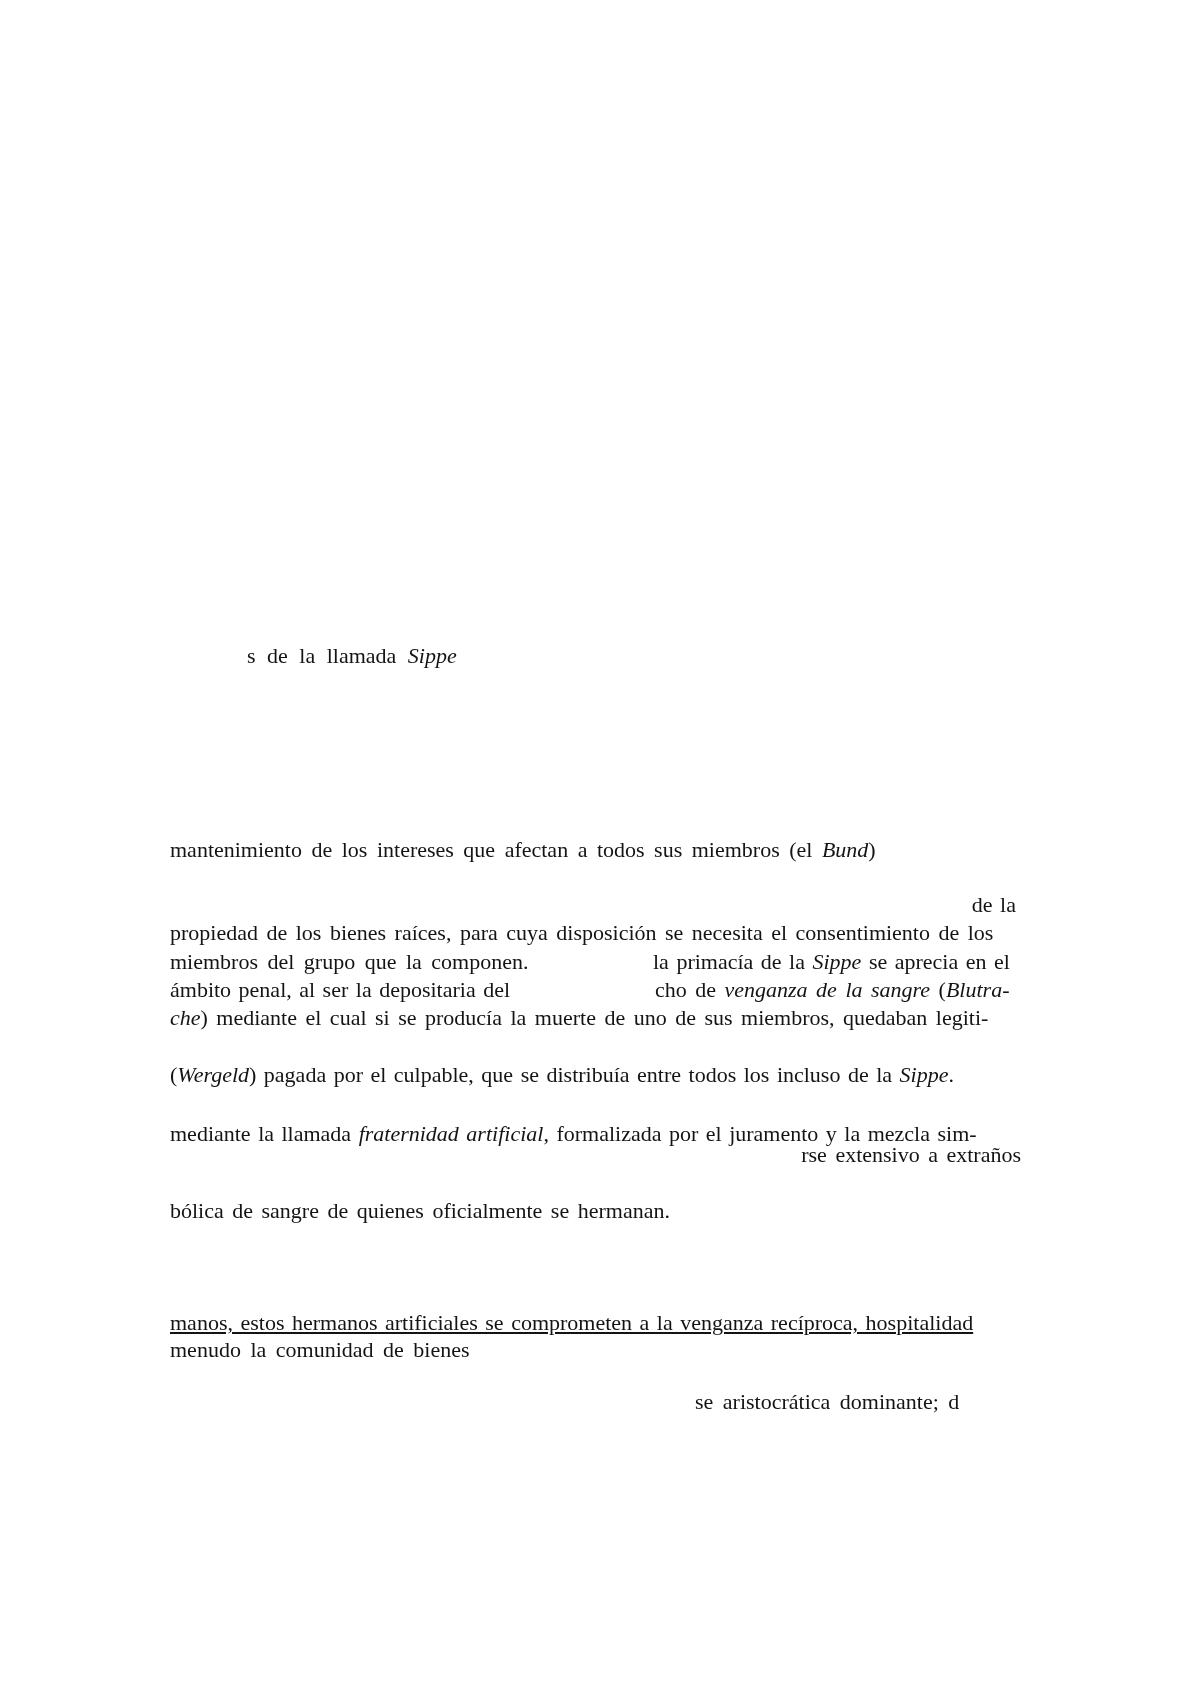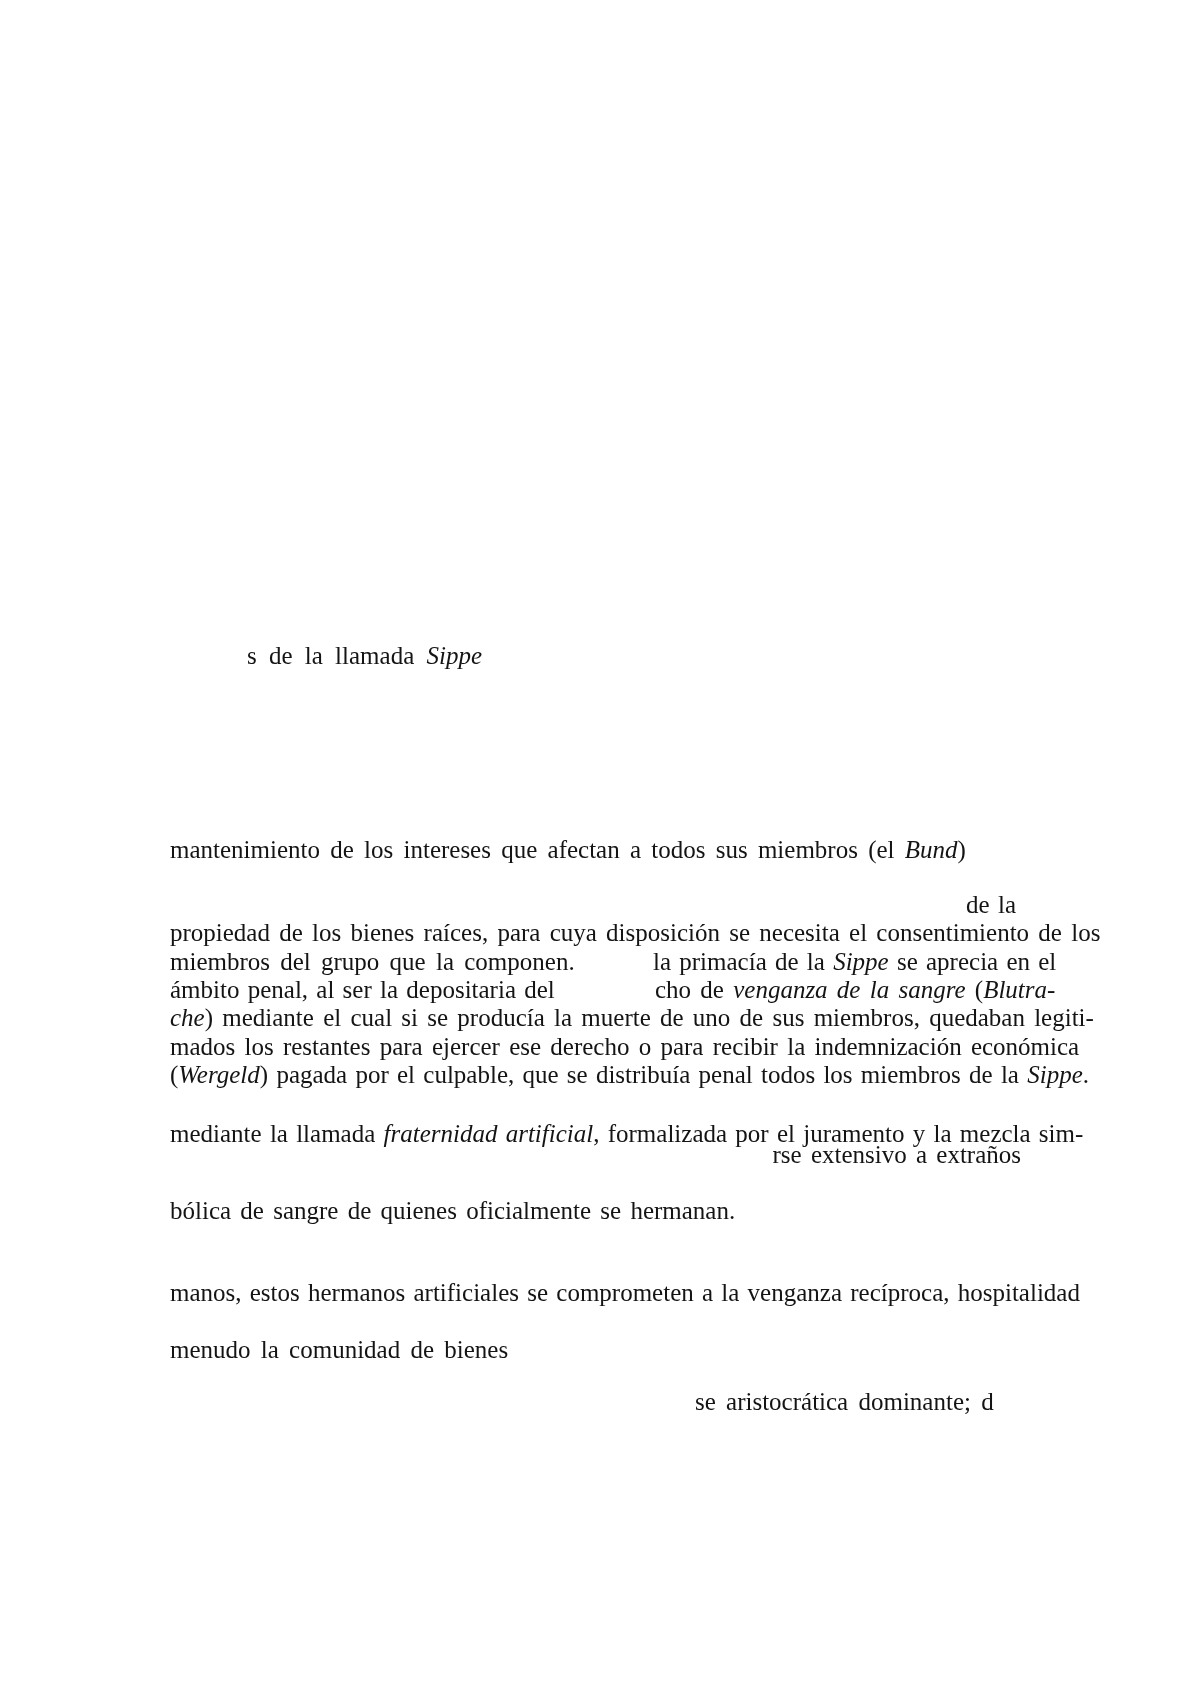--- a/index.html
+++ b/index.html
@@ -4,21 +4,21 @@
 <style>
   
   html, body { margin: 0; padding: 0; background: #ffffff; }
   .page {
     position: relative;
     width: 1191px;
     height: 1684px;
     background: #ffffff;
     overflow: hidden;
     font-family: "Liberation Serif", "DejaVu Serif", serif;
-    font-size: 25px;
+    font-size: 22px;
     line-height: 28px;
     color: #141414;
   }
   .frag {
     position: absolute;
     white-space: pre;
   }
   .it { font-style: italic; }
 </style>
 </head>
@@ -27,21 +27,20 @@
 <div class="page" style="width: 1191px; height: 1684px; background: rgb(255, 255, 255); color: rgb(20, 20, 20);">
     <div class="frag" style="top: 642px; left: 247px; word-spacing: 6px;"><span>s de la llamada </span><span class="it">Sippe</span></div>
     <div class="frag" style="top: 836px; left: 170px; word-spacing: 4px;"><span>mantenimiento de los intereses que afectan a todos sus miembros (el </span><span class="it">Bund</span><span>)</span></div>
     <div class="frag" style="top: 891px; right: 175px; word-spacing: 2px;"><span>de la</span></div>
     <div class="frag" style="top: 919px; left: 170px; word-spacing: 3px;"><span>propiedad de los bienes raíces, para cuya disposición se necesita el consentimiento de los</span></div>
     <div class="frag" style="top: 948px; left: 170px; word-spacing: 4px;"><span>miembros del grupo que la componen.</span></div>
     <div class="frag" style="top: 976px; left: 170px; word-spacing: 2px;"><span>ámbito penal, al ser la depositaria del</span></div>
     <div class="frag" style="top: 948px; left: 653px; word-spacing: 2px;"><span>la primacía de la </span><span class="it">Sippe</span><span> se aprecia en el</span></div>
     <div class="frag" style="top: 976px; left: 655px; word-spacing: 3px;"><span>cho de </span><span class="it">venganza de la sangre</span><span> (</span><span class="it">Blutra-</span></div>
     <div class="frag" style="top: 1004px; left: 170px; word-spacing: 3px;"><span class="it">che</span><span>) mediante el cual si se producía la muerte de uno de sus miembros, quedaban legiti-</span></div>
-    <div class="frag" style="top: 1033px; left: 170px; word-spacing: 3px;"><span>mados los restantes para ejercer ese derecho o para recibir la indemnización económica</span></div>
-    <div class="frag" style="top: 1061px; left: 170px; word-spacing: 2px;"><span>(</span><span class="it">Wergeld</span><span>) pagada por el culpable, que se distribuía penal todos los miembros de la </span><span class="it">Sippe</span><span>.</span></div>
+    <div class="frag" style="top: 1061px; left: 170px; word-spacing: 2px;"><span>(</span><span class="it">Wergeld</span><span>) pagada por el culpable, que se distribuía entre todos los incluso de la </span><span class="it">Sippe</span><span>.</span></div>
     <div class="frag" style="top: 1141px; right: 170px; word-spacing: 3px;"><span>rse extensivo a extraños</span></div>
     <div class="frag" style="top: 1120px; left: 170px; word-spacing: 2px;"><span>mediante la llamada </span><span class="it">fraternidad artificial</span><span>, formalizada por el juramento y la mezcla sim-</span></div>
     <div class="frag" style="top: 1197px; left: 170px; word-spacing: 3px;"><span>bólica de sangre de quienes oficialmente se hermanan.</span></div>
-    <div class="frag" style="top: 1279px; left: 170px; word-spacing: 2px;"><span>manos, estos hermanos artificiales se comprometen a la venganza recíproca, hospitalidad</span></div>
+    <div class="frag" style="top: 1309px; left: 170px; word-spacing: 2px; text-decoration: underline;"><span>manos, estos hermanos artificiales se comprometen a la venganza recíproca, hospitalidad</span></div>
     <div class="frag" style="top: 1336px; left: 170px; word-spacing: 4px;"><span>menudo la comunidad de bienes</span></div>
     <div class="frag" style="top: 1388px; left: 695px; word-spacing: 4px;"><span>se aristocrática dominante; d</span></div>
   </div>
 
 </body></html>

